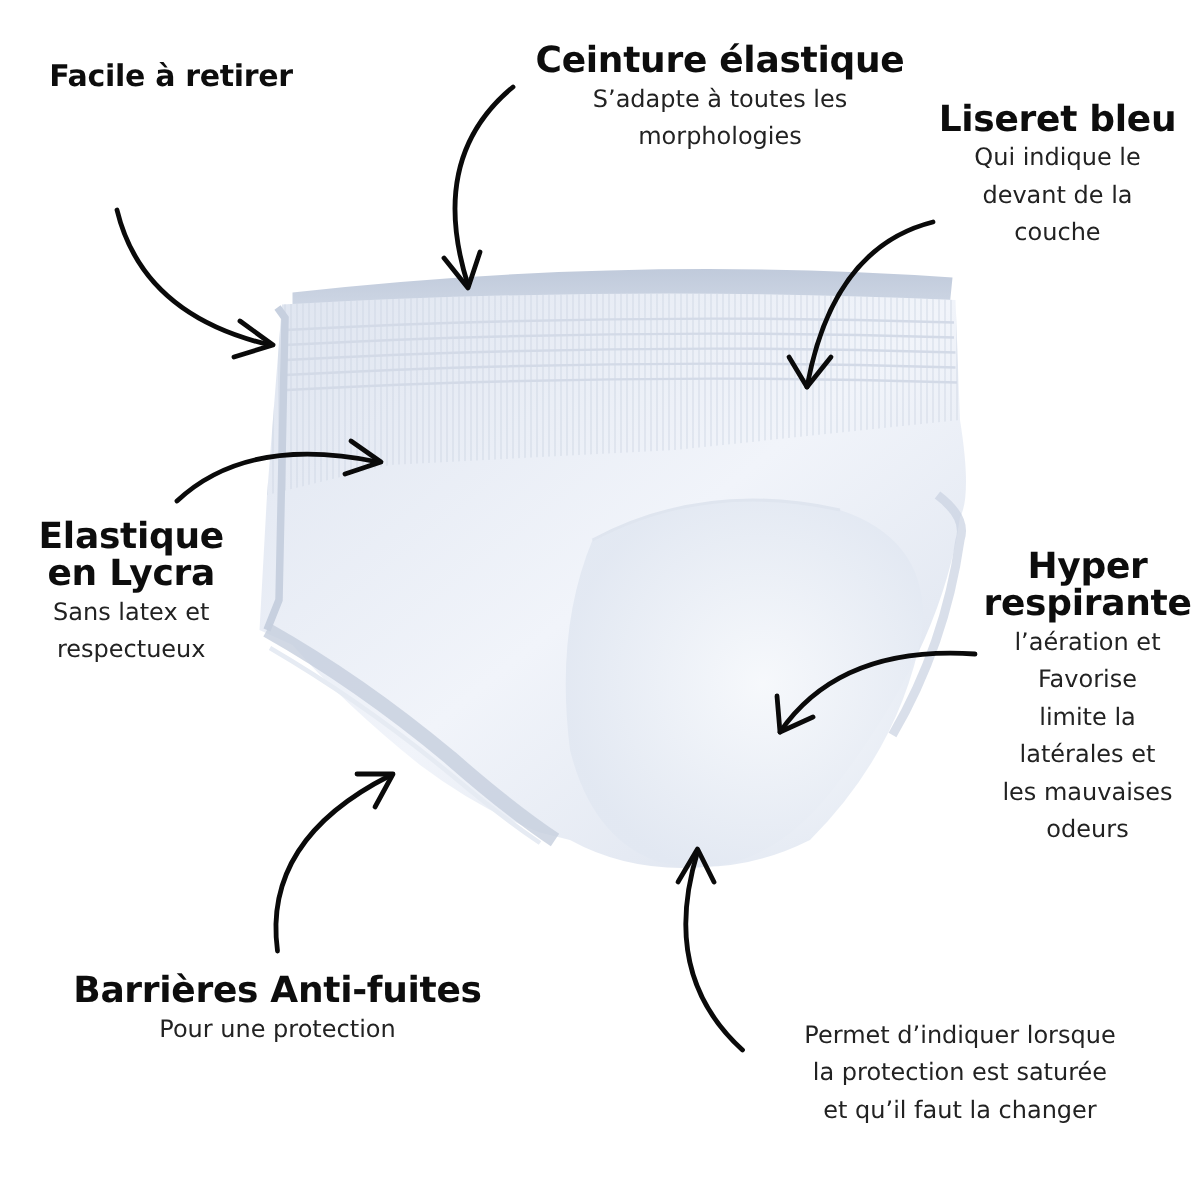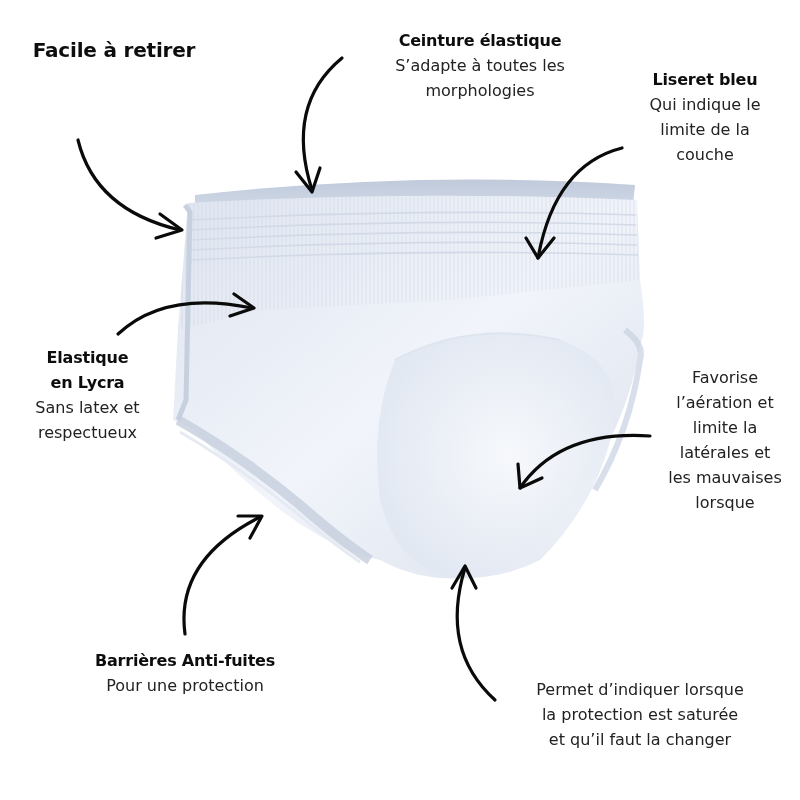--- a/index.html
+++ b/index.html
@@ -1,21 +1,21 @@
 <!DOCTYPE html>
 <html><head>
 <meta charset="utf-8">
 <style>
   html, body { margin: 0; padding: 0; background: #ffffff; }
   body { width: 800px; height: 800px; position: relative; overflow: hidden;
          font-family: "DejaVu Sans", "Liberation Sans", sans-serif; color: #111; }
   .stage { position: absolute; left: 0; top: 0; width: 800px; height: 800px; }
   .illus { position: absolute; left: 0; top: 0; width: 800px; height: 800px; }
   .callout { position: absolute; text-align: center; }
-  .callout .title { font-weight: bold; font-size: 16px; line-height: 25px; color: #0d0d0d; letter-spacing: -0.2px; }
+  .callout .title { font-weight: bold; font-size: 24px; line-height: 25px; color: #0d0d0d; letter-spacing: -0.2px; }
   .callout .desc { font-size: 16px; line-height: 25px; color: #222; }
   .c-facile   { left: 0px;   top: 38px;  width: 228px; }
   .c-facile .title { font-size: 20px; }
   .c-ceinture { left: 340px; top: 28px;  width: 280px; }
   .c-liseret  { left: 615px; top: 67px;  width: 180px; }
   .c-elastique{ left: 5px;   top: 345px; width: 165px; }
   .c-hyper    { left: 650px; top: 365px; width: 150px; }
   .c-barrieres{ left: 40px;  top: 648px; width: 290px; }
   .c-temoin   { left: 500px; top: 677px; width: 280px; }
   .t2 { display:block; }
@@ -115,44 +115,48 @@
     <div class="desc">
       <span class="t2">S’adapte à toutes les</span>
       <span class="t2">morphologies</span>
     </div>
   </div>
 
   <div class="callout c-liseret">
     <div class="title">Liseret bleu</div>
     <div class="desc">
       <span class="t2">Qui indique le</span>
-      <span class="t2">limite de la</span>
+      <span class="t2">devant de la</span>
       <span class="t2">couche</span>
     </div>
   </div>
 
   <div class="callout c-elastique">
     <div class="title">
       <span class="t2">Elastique</span>
       <span class="t2">en Lycra</span>
     </div>
     <div class="desc">
       <span class="t2">Sans latex et</span>
       <span class="t2">respectueux</span>
     </div>
   </div>
 
   <div class="callout c-hyper">
+    <div class="title">
+      <span class="t2">Hyper</span>
+      <span class="t2">respirante</span>
+    </div>
     <div class="desc">
+      <span class="t2">l’aération et</span>
       <span class="t2">Favorise</span>
-      <span class="t2">l’aération et</span>
       <span class="t2">limite la</span>
       <span class="t2">latérales et</span>
       <span class="t2">les mauvaises</span>
-      <span class="t2">lorsque</span>
+      <span class="t2">odeurs</span>
     </div>
   </div>
 
   <div class="callout c-barrieres">
     <div class="title">Barrières Anti-fuites</div>
     <div class="desc">
       <span class="t2">Pour une protection</span>
     </div>
   </div>
 

